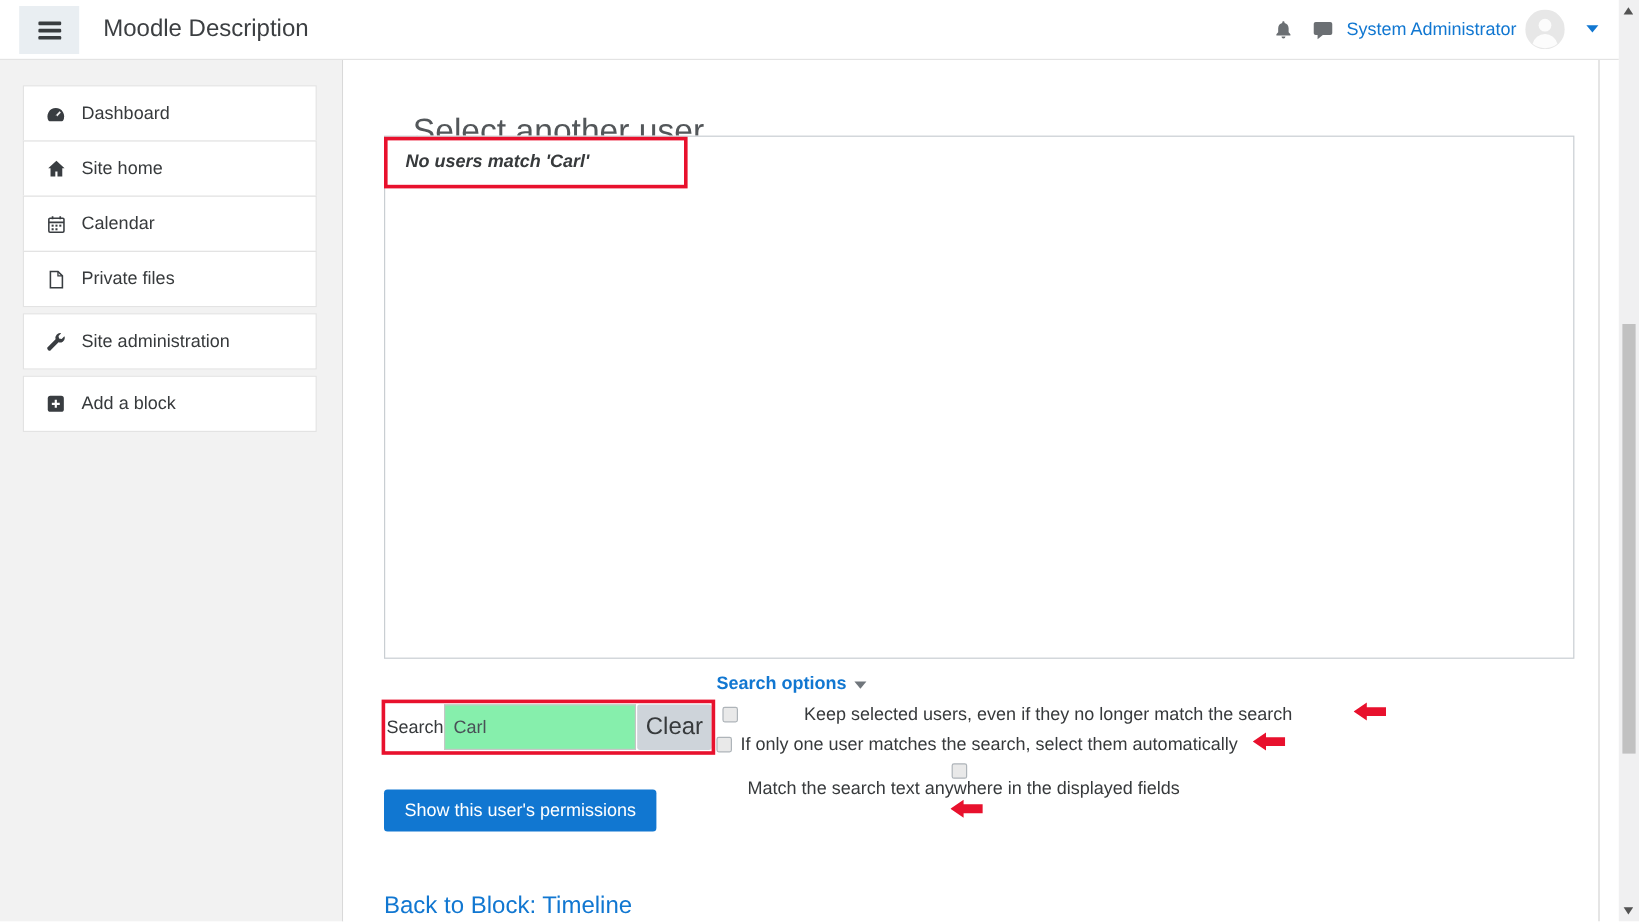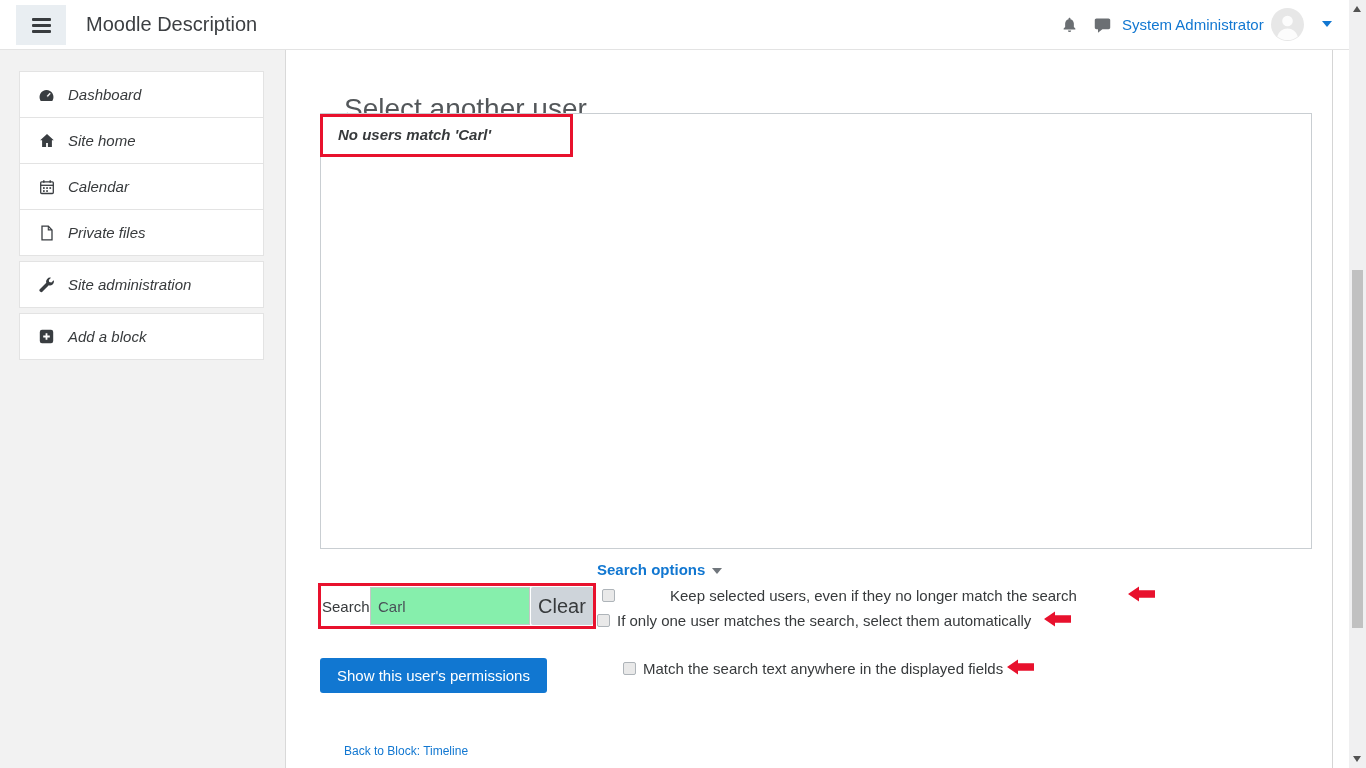--- a/index.html
+++ b/index.html
@@ -49,21 +49,21 @@
   .sb-thumb {
     position:absolute; left:3px; top:270px; width:11px; height:358px;
     background:#c1c1c1; cursor:pointer;
   }
 
   
   .sidebar {
     position:absolute; left:0; top:50px; width:286px; height:718px;
     background:#f2f2f2; border-right:1px solid #d9d9d9;
   }
-  .side-nav { position:absolute; left:19px; top:21px; width:245px;font-style:italic; }
+  .side-nav { position:absolute; left:19px; top:21px; width:245px; }
   .side-item {
     background:#fff; border:1px solid #e3e3e3; height:47px;
     display:flex; align-items:center; padding-left:18px; gap:13px;
     font-size:15px; color:#373a3c; cursor:pointer; margin-top:-1px;
   }
   .side-item:first-child { margin-top:0; }
   .group-gap { height:6px; }
   .side-item .icn { width:17px; display:flex; justify-content:center; }
 
   
@@ -109,37 +109,37 @@
     background:#ced4da; border:none; border-radius:2px; font-size:20px;
     color:#373a3c; font-family:inherit; cursor:pointer;
   }
 
   .option-row {
     position:absolute; display:flex; align-items:center; height:18px;
     font-size:15px; color:#373a3c; white-space:nowrap;
   }
   .row1 { left:316px; top:536px;gap:48px; }
   .row2 { left:311px; top:561px; }
-  .row3 { left:337px; top:609px; }
+  .row3 { left:337px; top:586px;flex-direction:column; }
   .cbx {
     width:13px; height:13px; background:#e9e9e9; border:1px solid #aeb4b9;
     border-radius:2px; margin-right:7px; flex:none; cursor:pointer;
   }
   .arrow-red { flex:none; margin-left:3px; }
   .row2 .arrow-red { margin-left:13px; }
   .row3 .arrow-red { margin-left:4px; }
 
   .submit-btn {
     position:absolute; left:34px; top:608px; height:35px; padding:0 17px;
     background:#1177d1; color:#fff; border:none; border-radius:3px;
     font-size:15px; font-family:inherit; cursor:pointer;
   }
   .back-link {
-    position:absolute; left:34px; top:694px; font-size:12px; color:#1177d1;
-    text-decoration:none; cursor:pointer; white-space:nowrap;margin-left:24px;
+    position:absolute; left:34px; top:694px; font-size:20px; color:#1177d1;
+    text-decoration:none; cursor:pointer; white-space:nowrap;
   }
 </style>
 </head>
 <body>
 
 <header class="navbar">
   <div class="hamburger-btn">
     <span class="bar"></span>
       <span class="bar"></span>
       <span class="bar"></span>

